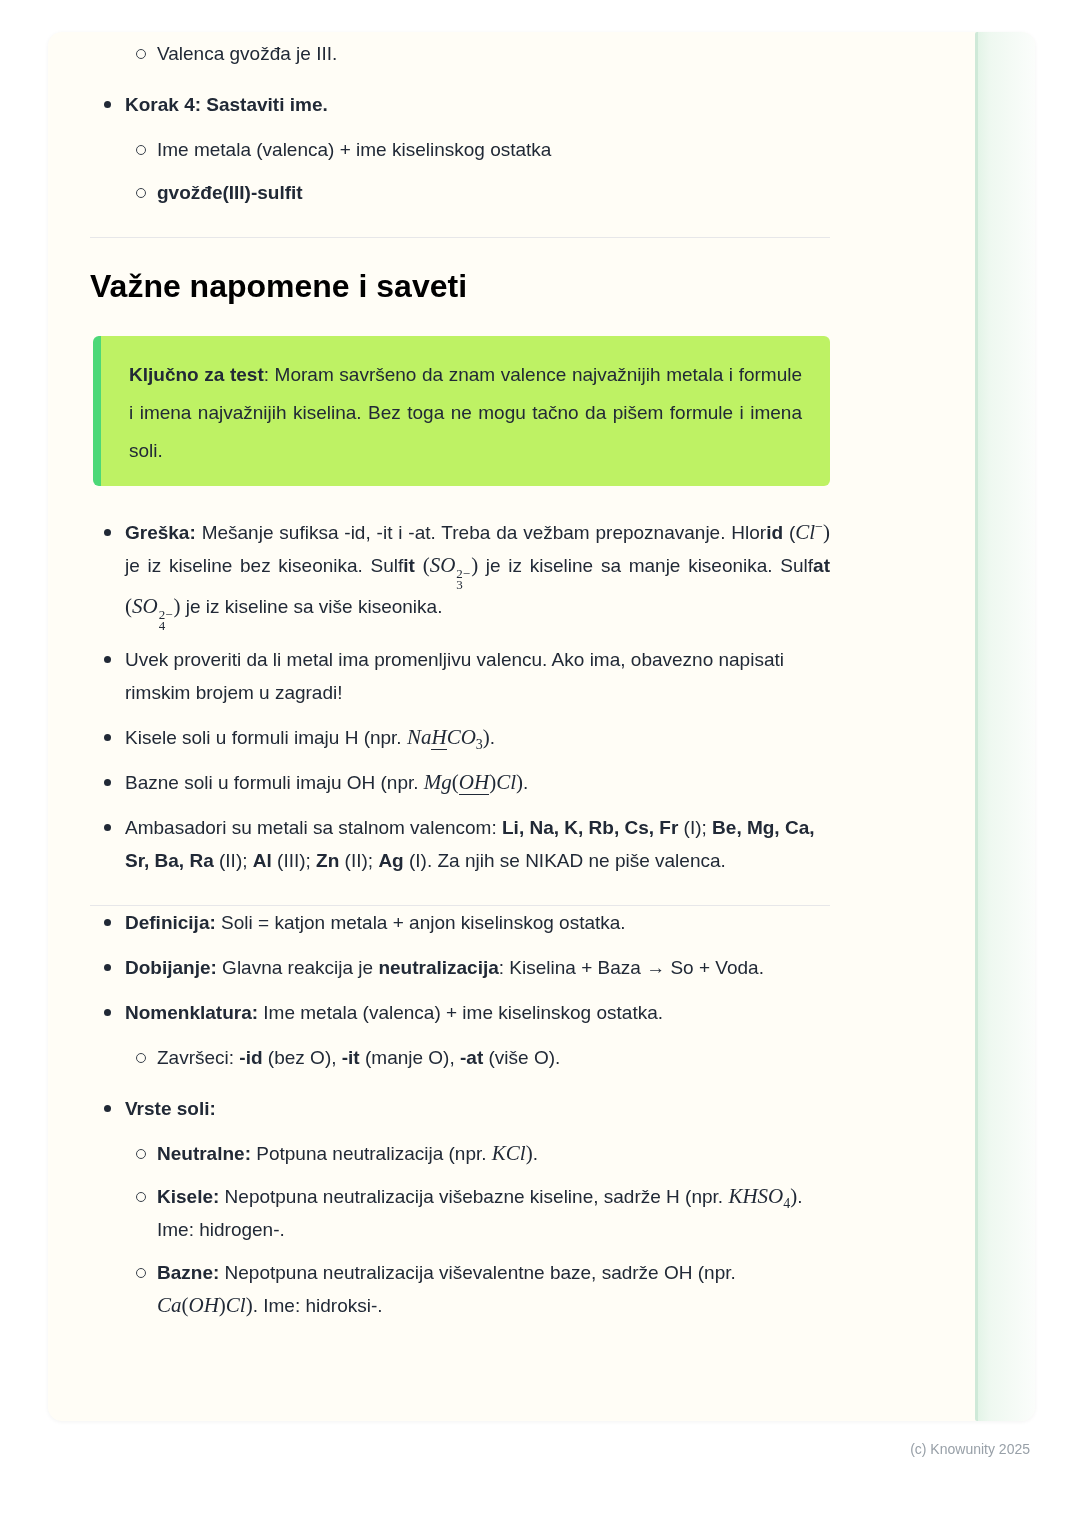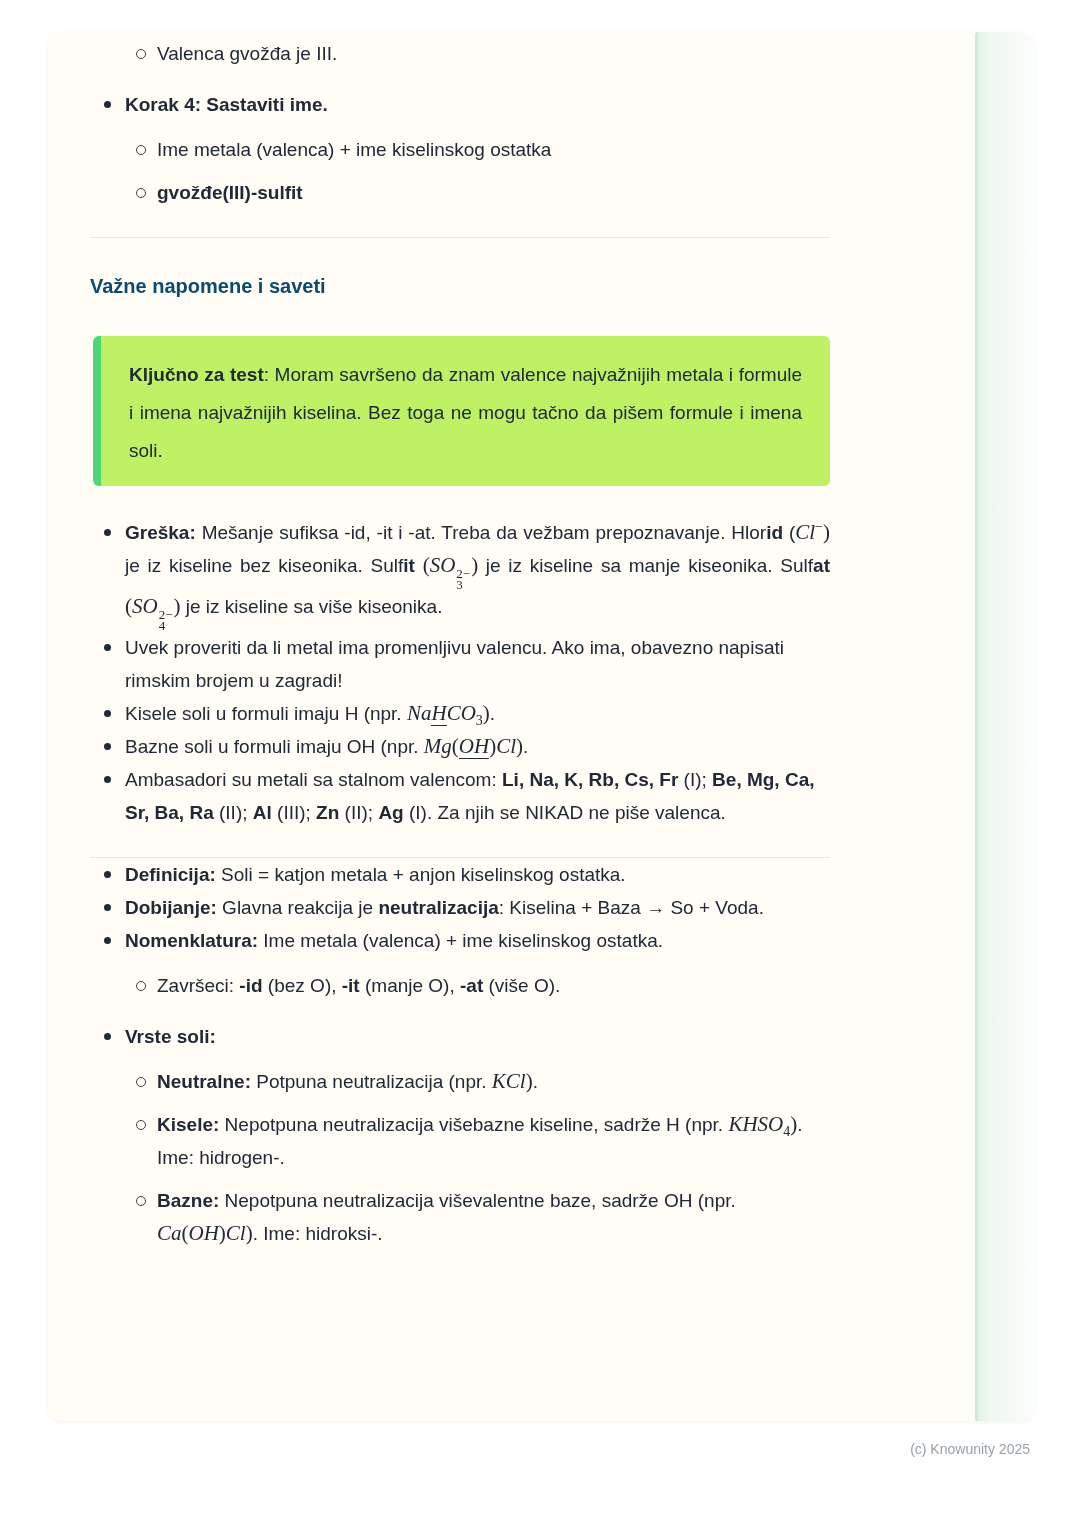--- a/index.html
+++ b/index.html
@@ -20,37 +20,37 @@
     background:linear-gradient(90deg,#e3f4e7 0,#eef8f0 20%,#fbfdfb 100%);
     border-left:3px solid #cfe9d8;
     border-radius:2px 14px 14px 2px;
   }
   .content{
     position:absolute;left:42px;top:0;width:740px;padding-top:5px;
     font-size:19px;line-height:33px;
   }
   ul.blist{list-style:none;margin:0;padding:0;}
   li.bi{position:relative;}
-  li.l1{padding-left:35px;margin-top:0;}
+  li.l1{padding-left:35px;margin-top:12px;}
   li.l2{padding-left:67px;margin-top:12px;}
   li.l2 + li.l2{margin-top:10px;}
   li.l2 + li.l1{margin-top:18px;}
   ul.blist > li:first-child{margin-top:0;}
   li.l1::before{
     content:"";position:absolute;left:14px;top:13px;width:7px;height:7px;
     background:#212936;border-radius:50%;
   }
   li.l2::before{
     content:"";position:absolute;left:46px;top:12px;width:8px;height:8px;
     border:1.7px solid #3a424c;border-radius:50%;background:transparent;
   }
   li.just{text-align:justify;}
   .hr{border:none;border-top:1px solid #e7e7e9;margin:28px 0 0 0;height:0;}
   h2.sec{
-    font-size:20px;line-height:40px;font-weight:bold;color:#0c4a6e;
+    font-size:32px;line-height:40px;font-weight:bold;color:#000000;
     margin:28px 0 0 0;
   }
   .callout{
     margin:30px 0 30px 3px;
     background:#bef264;border-left:8px solid #4cd878;border-radius:6px;
     padding:20px 28px 16px 28px;line-height:38px;text-align:justify;
   }
   .sec-items{padding-top:20px;}
   strong{font-weight:bold;color:#212936;}
   

